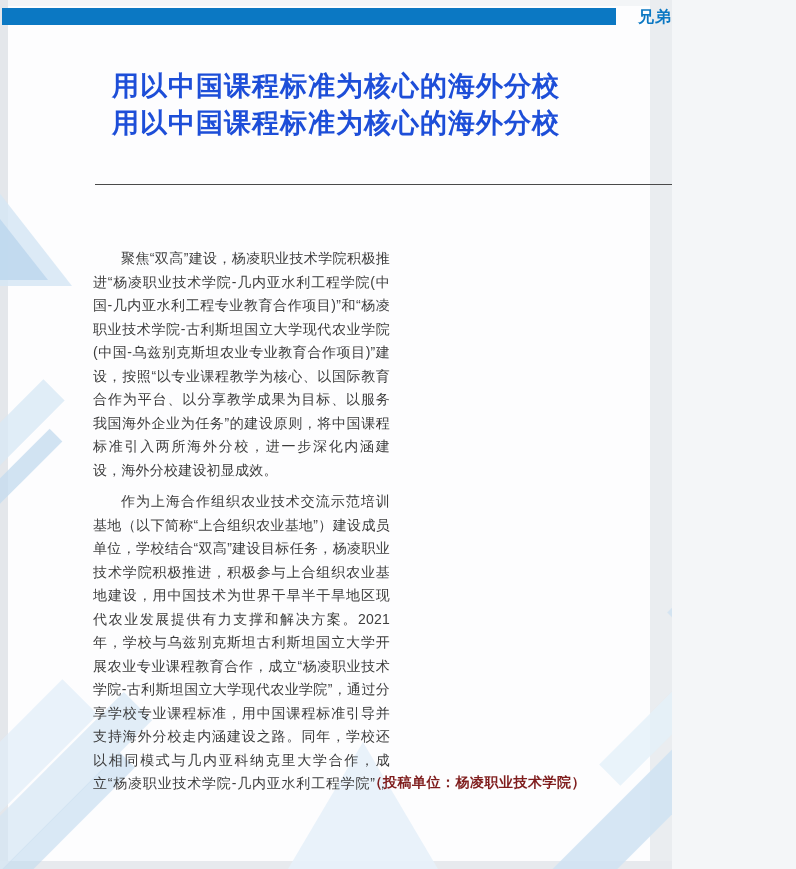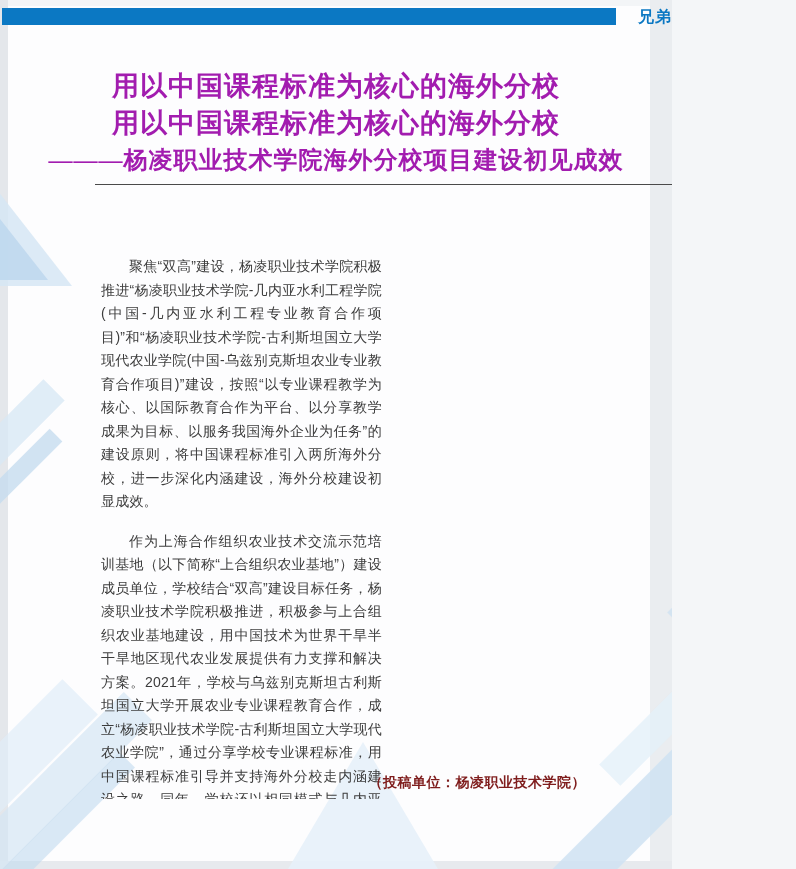--- a/index.html
+++ b/index.html
@@ -68,21 +68,21 @@
     background:#4a4a4a; z-index:2;
   }
 
   
   .article {
     position:absolute; top:239px; left:85px; width:640px; height:560px;
     display:flex; gap:14px; z-index:2; overflow:hidden;
   }
   .col { flex:1 1 0; }
   .para {
-    margin:16px; font-size:14px; line-height:23.5px; text-align:justify;
+    margin:8px; font-size:14px; line-height:23.5px; text-align:justify;
     color:#3c3c3c; font-weight:500; letter-spacing:.2px;
   }
   .para.indent { text-indent:2em; }
 
   .attribution {
     position:absolute; top:774px; right:86px; z-index:3;
     font-size:14px; font-weight:600; color:#7f1d1d; letter-spacing:.5px;margin-left:28px;
   }
 </style>
 </head>
@@ -113,24 +113,23 @@
     <div class="shape band-p br4"></div>
     <div class="shape band br2"></div>
     <div class="shape band-p br5"></div>
     <div class="shape band br3"></div>
   </div>
 
   <div class="banner-bar banner-bar-left" style="background: rgb(11, 120, 195);"></div>
   <div class="banner-label" style="color: rgb(11, 120, 195);">兄弟院校</div>
   <div class="banner-bar banner-bar-right" style="background: rgb(11, 120, 195);"></div>
 
-  <div class="title-block" style="color: #a21caf;">
+  <div class="title-block" style="color: #1d4ed8;">
     <div class="title-line title-l1">用以中国课程标准为核心的海外分校</div>
     <div class="title-line title-l2">用以中国课程标准为核心的海外分校</div>
-    <div class="title-line title-l3">———杨凌职业技术学院海外分校项目建设初见成效</div>
   </div>
   <div class="title-rule"></div>
 
   <div class="article">
     <div class="col">
         <p class="para indent">聚焦“双高”建设，杨凌职业技术学院积极推进“杨凌职业技术学院-几内亚水利工程学院(中国-几内亚水利工程专业教育合作项目)”和“杨凌职业技术学院-古利斯坦国立大学现代农业学院(中国-乌兹别克斯坦农业专业教育合作项目)”建设，按照“以专业课程教学为核心、以国际教育合作为平台、以分享教学成果为目标、以服务我国海外企业为任务”的建设原则，将中国课程标准引入两所海外分校，进一步深化内涵建设，海外分校建设初显成效。</p>
         <p class="para indent">作为上海合作组织农业技术交流示范培训基地（以下简称“上合组织农业基地”）建设成员单位，学校结合“双高”建设目标任务，杨凌职业技术学院积极推进，积极参与上合组织农业基地建设，用中国技术为世界干旱半干旱地区现代农业发展提供有力支撑和解决方案。2021年，学校与乌兹别克斯坦古利斯坦国立大学开展农业专业课程教育合作，成立“杨凌职业技术学院-古利斯坦国立大学现代农业学院”，通过分享学校专业课程标准，用中国课程标准引导并支持海外分校走内涵建设之路。同年，学校还以相同模式与几内亚科纳克里大学合作，成立“杨凌职业技术学院-几内亚水利工程学院”，进一步扩大了中国课程标准在非洲的影响力。</p>
       </div>
     <div class="col">
       </div>

